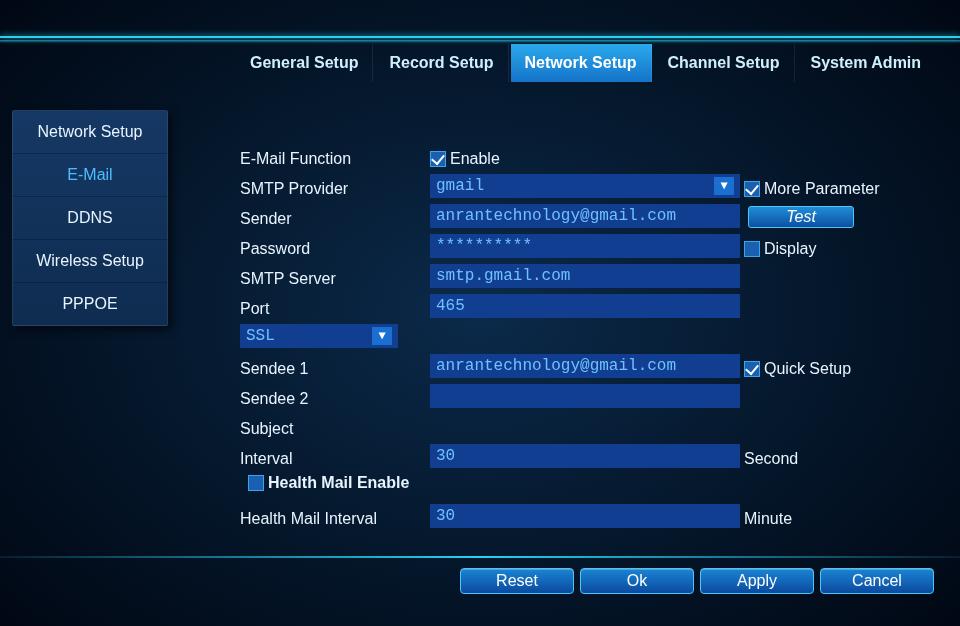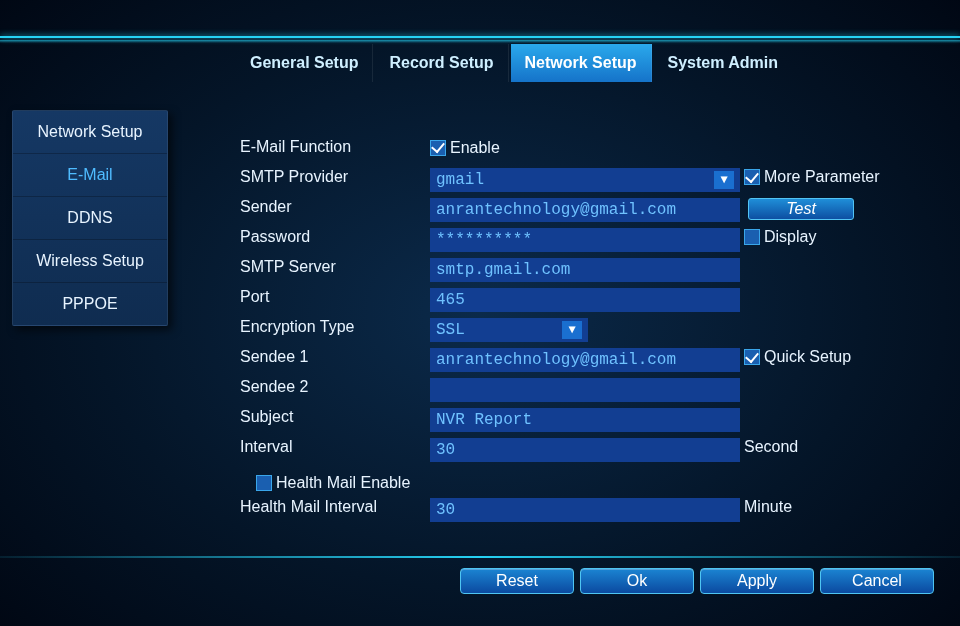--- a/index.html
+++ b/index.html
@@ -42,21 +42,21 @@
   .sidebar-item {
     text-align: center; padding: 12px 0; cursor: pointer; color: #e8f4ff;
     border-bottom: 1px solid rgba(0,0,0,0.25);
   }
   .sidebar-item:last-child { border-bottom: none; }
   .sidebar-item.active { color: #4fbcff; }
   .form-area {
     position: absolute; left: 240px; top: 138px; width: 700px;
   }
   .row {
-    display: flex; align-items: flex-start; height: 30px;
+    display: flex; align-items: flex-end; height: 30px;
   }
   .label {
     width: 190px; color: #e8f4ff; font-size: 16px;
   }
   .field { width: 310px; }
   .extra { width: 190px; padding-left: 4px; display:flex; align-items:center; }
   .extra-text { color: #e8f4ff; font-size: 16px; }
   .check {
     display:inline-flex; align-items:center; cursor:pointer;
   }
@@ -130,20 +130,21 @@
 </head>
 <body>
 
 <div class="topbar-line"></div>
 <div class="topbar-line2"></div>
 
 <div class="tabs">
   <div class="tab">General Setup</div>
   <div class="tab">Record Setup</div>
   <div class="tab active">Network Setup</div>
+  <div class="tab">Channel Setup</div>
   <div class="tab">System Admin</div>
 </div>
 
 <div class="sidebar">
   <div class="sidebar-item">Network Setup</div>
   <div class="sidebar-item active">E-Mail</div>
   <div class="sidebar-item">DDNS</div>
   <div class="sidebar-item">Wireless Setup</div>
   <div class="sidebar-item">PPPOE</div>
 </div>
@@ -214,21 +215,20 @@
 
   <div class="row">
     <div class="label">Port</div>
     <div class="field">
       <div class="input">465</div>
     </div>
     <div class="extra"></div>
   </div>
 
   <div class="row">
-    <div class="label">Encryption Type</div>
     <div class="field">
       <div class="select short">
         <span>SSL</span>
         <span class="caret">▼</span>
       </div>
     </div>
     <div class="extra"></div>
   </div>
 
   <div class="row">
@@ -249,38 +249,35 @@
   <div class="row">
     <div class="label">Sendee 2</div>
     <div class="field">
       <div class="input"></div>
     </div>
     <div class="extra"></div>
   </div>
 
   <div class="row">
     <div class="label">Subject</div>
-    <div class="field">
-      <div class="input">NVR Report</div>
-    </div>
     <div class="extra"></div>
   </div>
 
   <div class="row">
     <div class="label">Interval</div>
     <div class="field">
       <div class="input">30</div>
     </div>
     <div class="extra">
       <span class="extra-text">Second</span>
     </div>
   </div>
 
   <div class="health-row">
-    <span class="check" style="margin-left:16px;">
+    <span class="check" style="margin-left:8px;font-weight:bold;">
       <span class="checkbox unchecked"></span>
       <span>Health Mail Enable</span>
     </span>
   </div>
 
   <div class="row">
     <div class="label">Health Mail Interval</div>
     <div class="field">
       <div class="input">30</div>
     </div>

